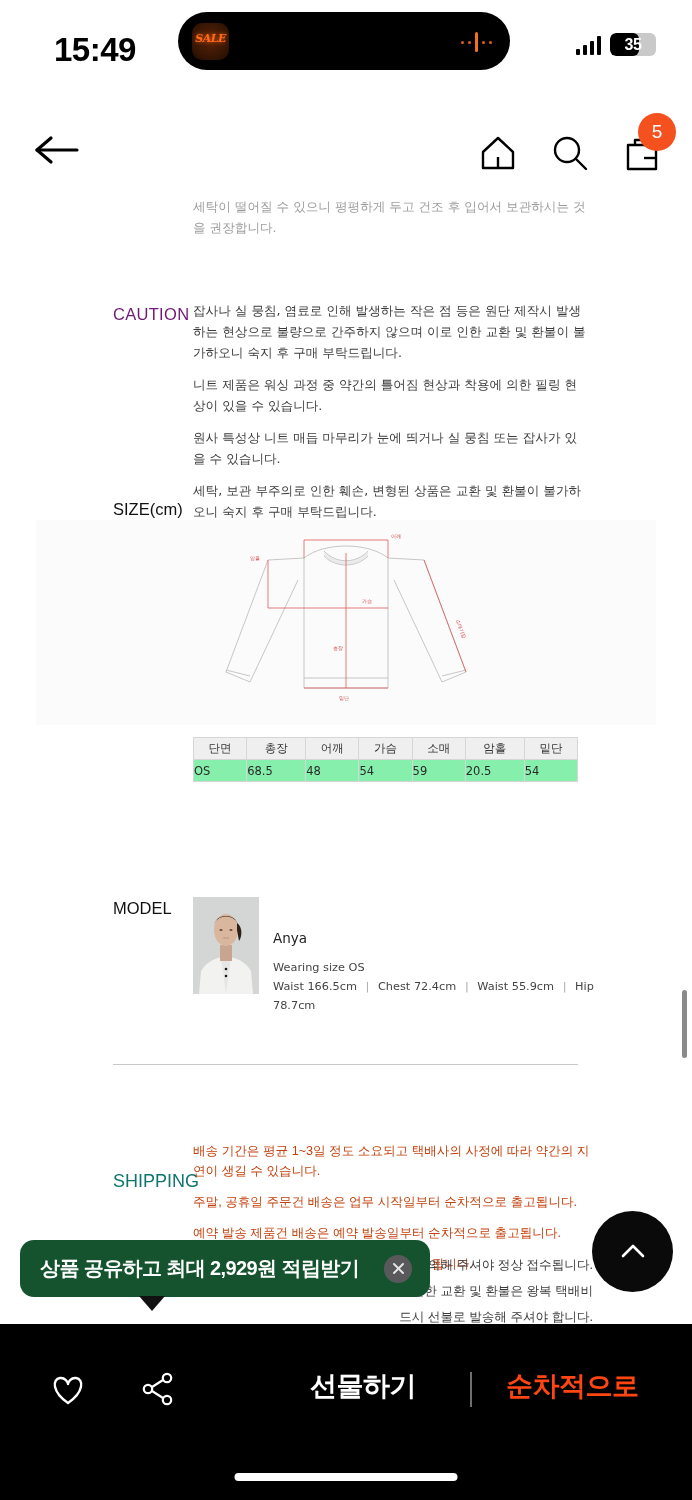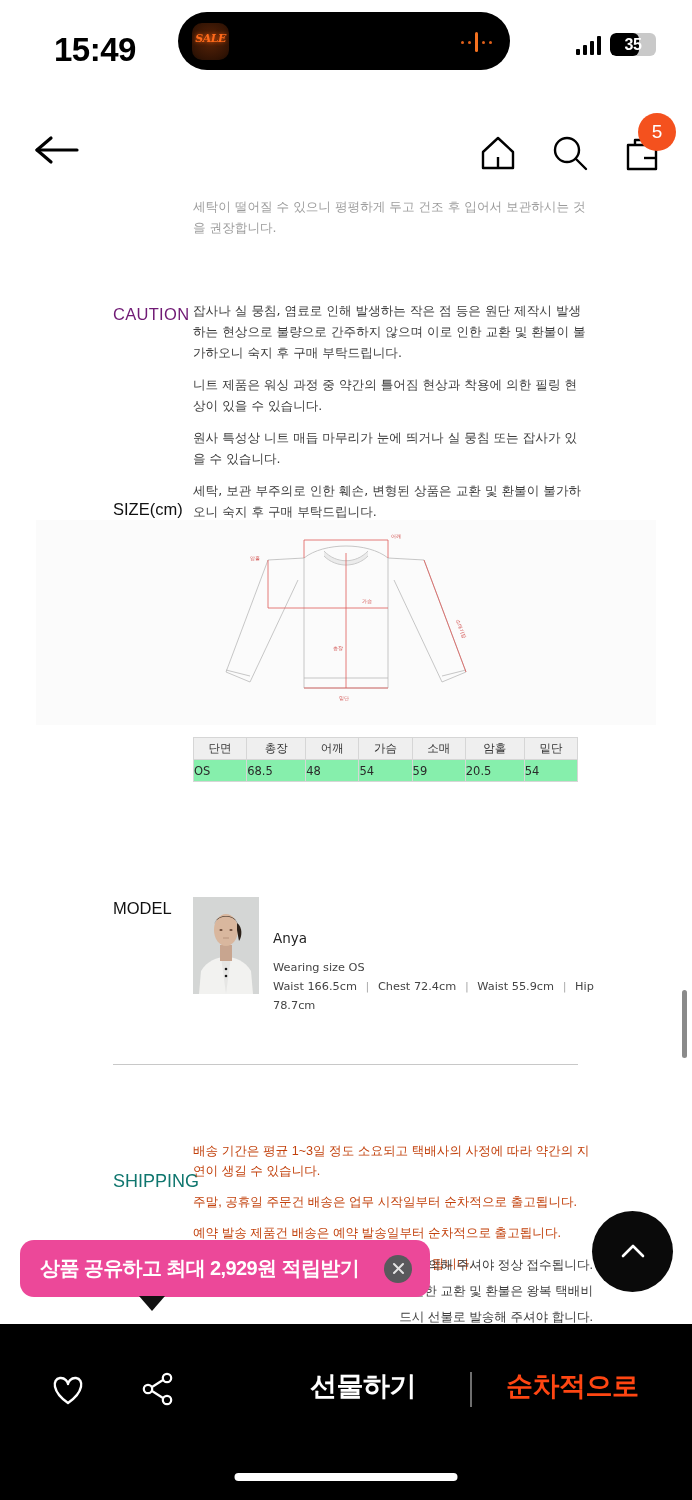--- a/index.html
+++ b/index.html
@@ -170,21 +170,21 @@
 
   
   .scrollbar{
     position:absolute; right:5px; top:990px; width:5px; height:68px;
     background:#8a8a8a; border-radius:3px; z-index:40;
   }
 
   
   .toast{
     position:absolute; left:20px; top:1240px; width:410px; height:57px;
-    background:#ec4899; border-radius:14px; z-index:70;
+    background:#14532d; border-radius:14px; z-index:70;
     display:flex; align-items:center;
   }
   .toast-text{
     flex:1; padding-left:20px; color:#ffffff;
     font-size:20px; font-weight:bold; letter-spacing:-0.6px;
   }
   .toast-close{
     width:28px; height:28px; border-radius:50%;
     background:#59595c; margin-right:18px;
     display:flex; align-items:center; justify-content:center;

